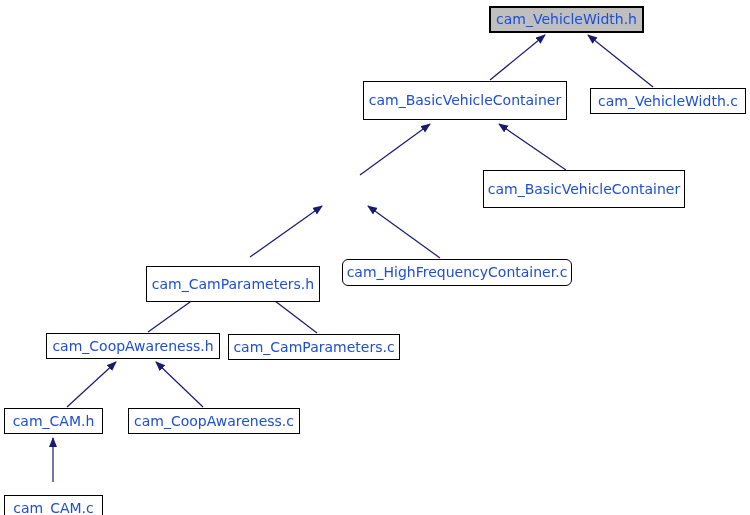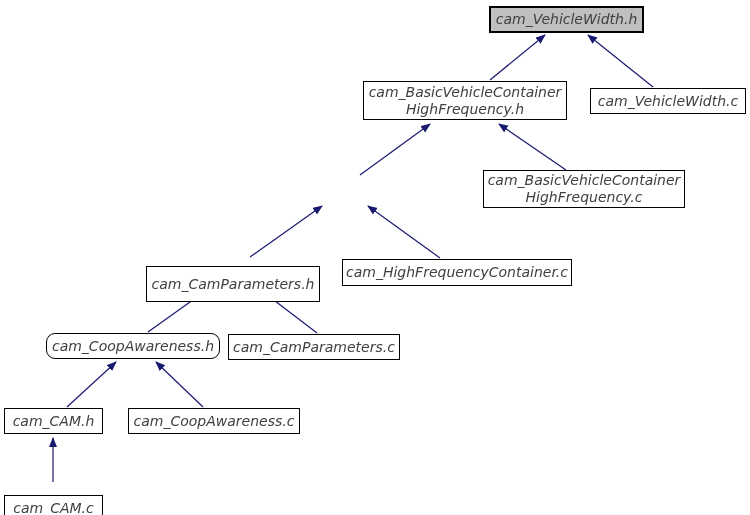--- a/index.html
+++ b/index.html
@@ -20,31 +20,30 @@
     left: 0;
     top: 0;
     width: 750px;
     height: 515px;
   }
   .node {
     position: absolute;
     box-sizing: border-box;
     background: #ffffff;
     border: 1px solid #000000;
-    color: #404040;
+    color: #1d4ed8;
     font-size: 14px;
     line-height: 17px;
     display: flex;
     flex-direction: column;
     align-items: center;
     justify-content: center;
     text-align: center;
     white-space: nowrap;
     cursor: pointer;
-    font-style: italic;
   }
   .node.highlight {
     background: #bfbfbf;
     border-width: 2px;
     cursor: default;
   }
   .node span { display: block; }
 </style>
 </head>
 <body>
@@ -71,42 +70,40 @@
       <line x1="53" y1="482" x2="53" y2="438" marker-end="url(#arrow)"></line>
     </g>
   </svg>
 
   <div class="node highlight" style="left:489px; top:6px;  width:155px; height:27px;">
     <span>cam_VehicleWidth.h</span>
   </div>
 
   <div class="node" style="left:363px; top:81px; width:204px; height:39px;">
     <span>cam_BasicVehicleContainer</span>
-    <span>HighFrequency.h</span>
   </div>
 
   <div class="node" style="left:590px; top:88px; width:156px; height:26px;">
     <span>cam_VehicleWidth.c</span>
   </div>
 
 
   <div class="node" style="left:483px; top:170px; width:202px; height:38px;">
     <span>cam_BasicVehicleContainer</span>
-    <span>HighFrequency.c</span>
   </div>
 
   <div class="node" style="left:146px; top:266px; width:174px; height:36px;">
     <span>cam_CamParameters.h</span>
   </div>
 
-  <div class="node" style="left:342px; top:259px; width:230px; height:27px;">
+  <div class="node" style="left:342px; top:259px; width:230px; height:27px;border-radius:6px;">
     <span>cam_HighFrequencyContainer.c</span>
   </div>
 
-  <div class="node" style="left:46px; top:333px; width:174px; height:26px;border-radius:9px;">
+  <div class="node" style="left:46px; top:333px; width:174px; height:26px;">
     <span>cam_CoopAwareness.h</span>
   </div>
 
   <div class="node" style="left:228px; top:334px; width:172px; height:26px;">
     <span>cam_CamParameters.c</span>
   </div>
 
   <div class="node" style="left:128px; top:408px; width:172px; height:26px;">
     <span>cam_CoopAwareness.c</span>
   </div>

